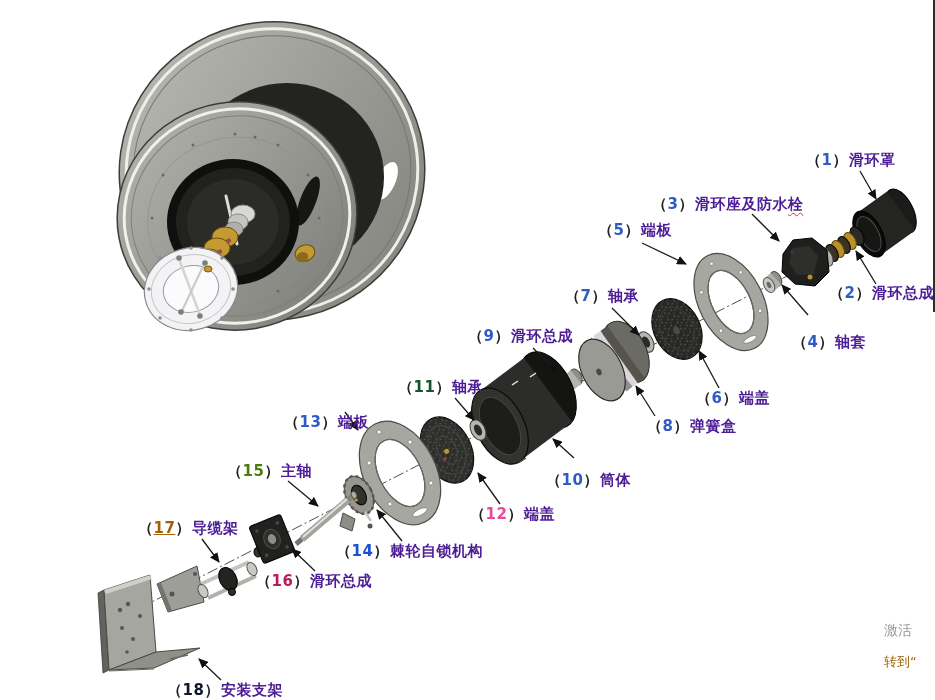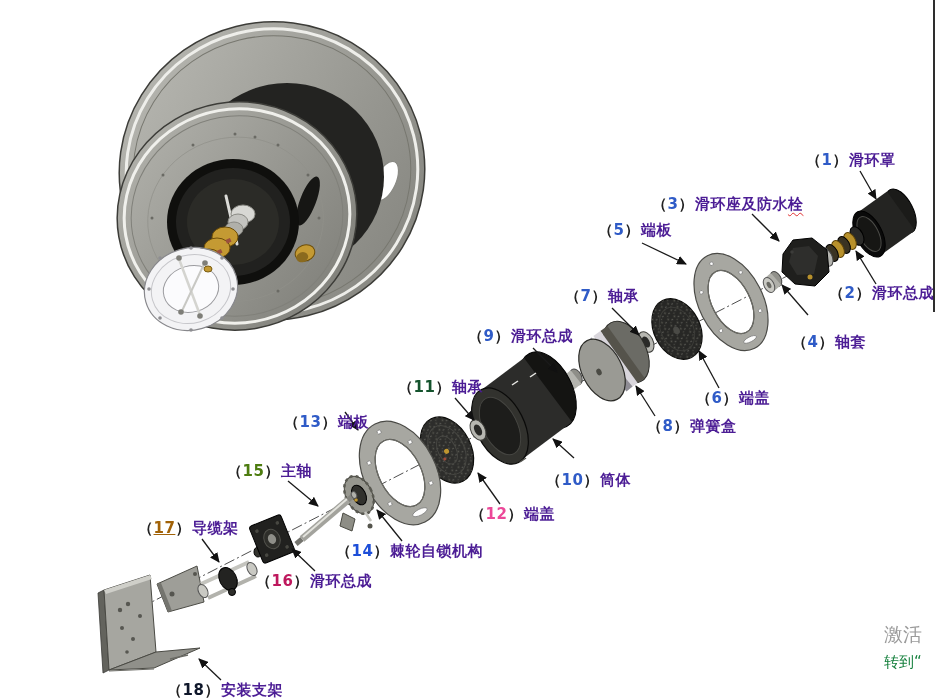--- a/index.html
+++ b/index.html
@@ -16,22 +16,22 @@
   .lp-p1{left:806px;top:150px}   .lp-p2{left:829px;top:283px}
   .lp-p3{left:652px;top:194px}   .lp-p4{left:792px;top:332px}
   .lp-p5{left:598px;top:220px}   .lp-p6{left:696px;top:388px}
   .lp-p7{left:565px;top:286px}   .lp-p8{left:647px;top:416px}
   .lp-p9{left:468px;top:326px}   .lp-p10{left:546px;top:470px}
   .lp-p11{left:398px;top:377px}  .lp-p12{left:470px;top:504px}
   .lp-p13{left:284px;top:412px}  .lp-p14{left:336px;top:541px}
   .lp-p15{left:227px;top:461px}  .lp-p16{left:256px;top:571px}
   .lp-p17{left:138px;top:518px}  .lp-p18{left:167px;top:680px}
   
-  .wm1{position:absolute;left:884px;top:622px;font-size:19px;color:#9b9b9b;}
-  .wm2{position:absolute;left:884px;top:653px;font-size:15px;color:#15803d;}
+  .wm1{position:absolute;left:884px;top:622px;font-size:14px;color:#9b9b9b;}
+  .wm2{position:absolute;left:884px;top:653px;font-size:13px;color:#a16207;}
   
   #edge-line{position:absolute;left:933px;top:0;width:1.5px;height:312px;background:#2e2e2e;}
 </style>
 </head>
 <body>
 
 <div id="page">
 
   <svg id="diagram-svg" width="935" height="700" viewBox="0 0 935 700">
     <defs>

